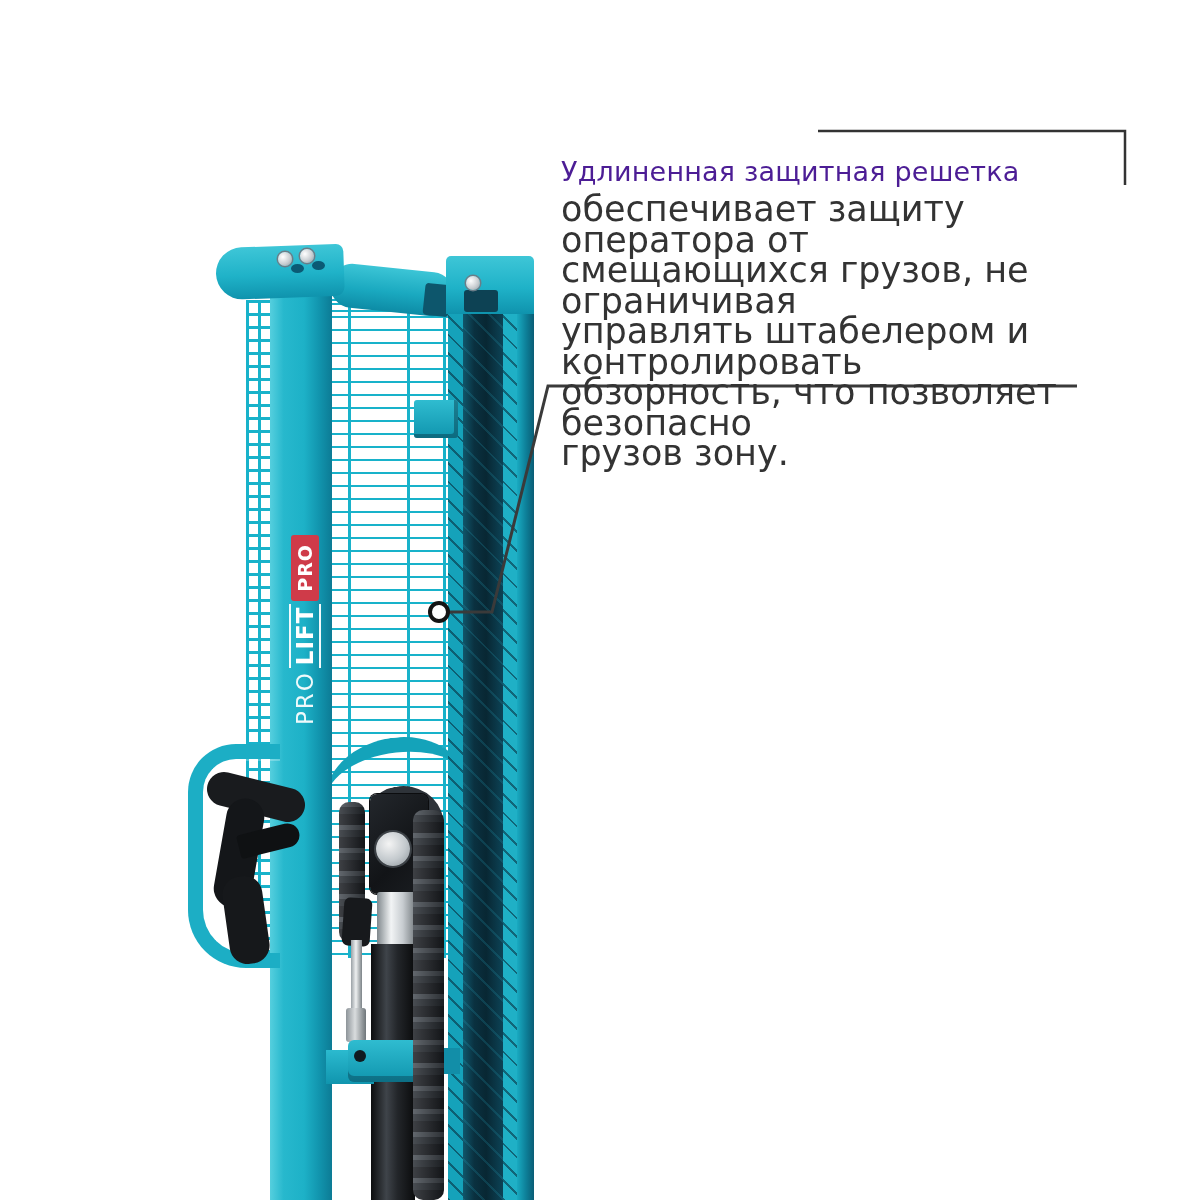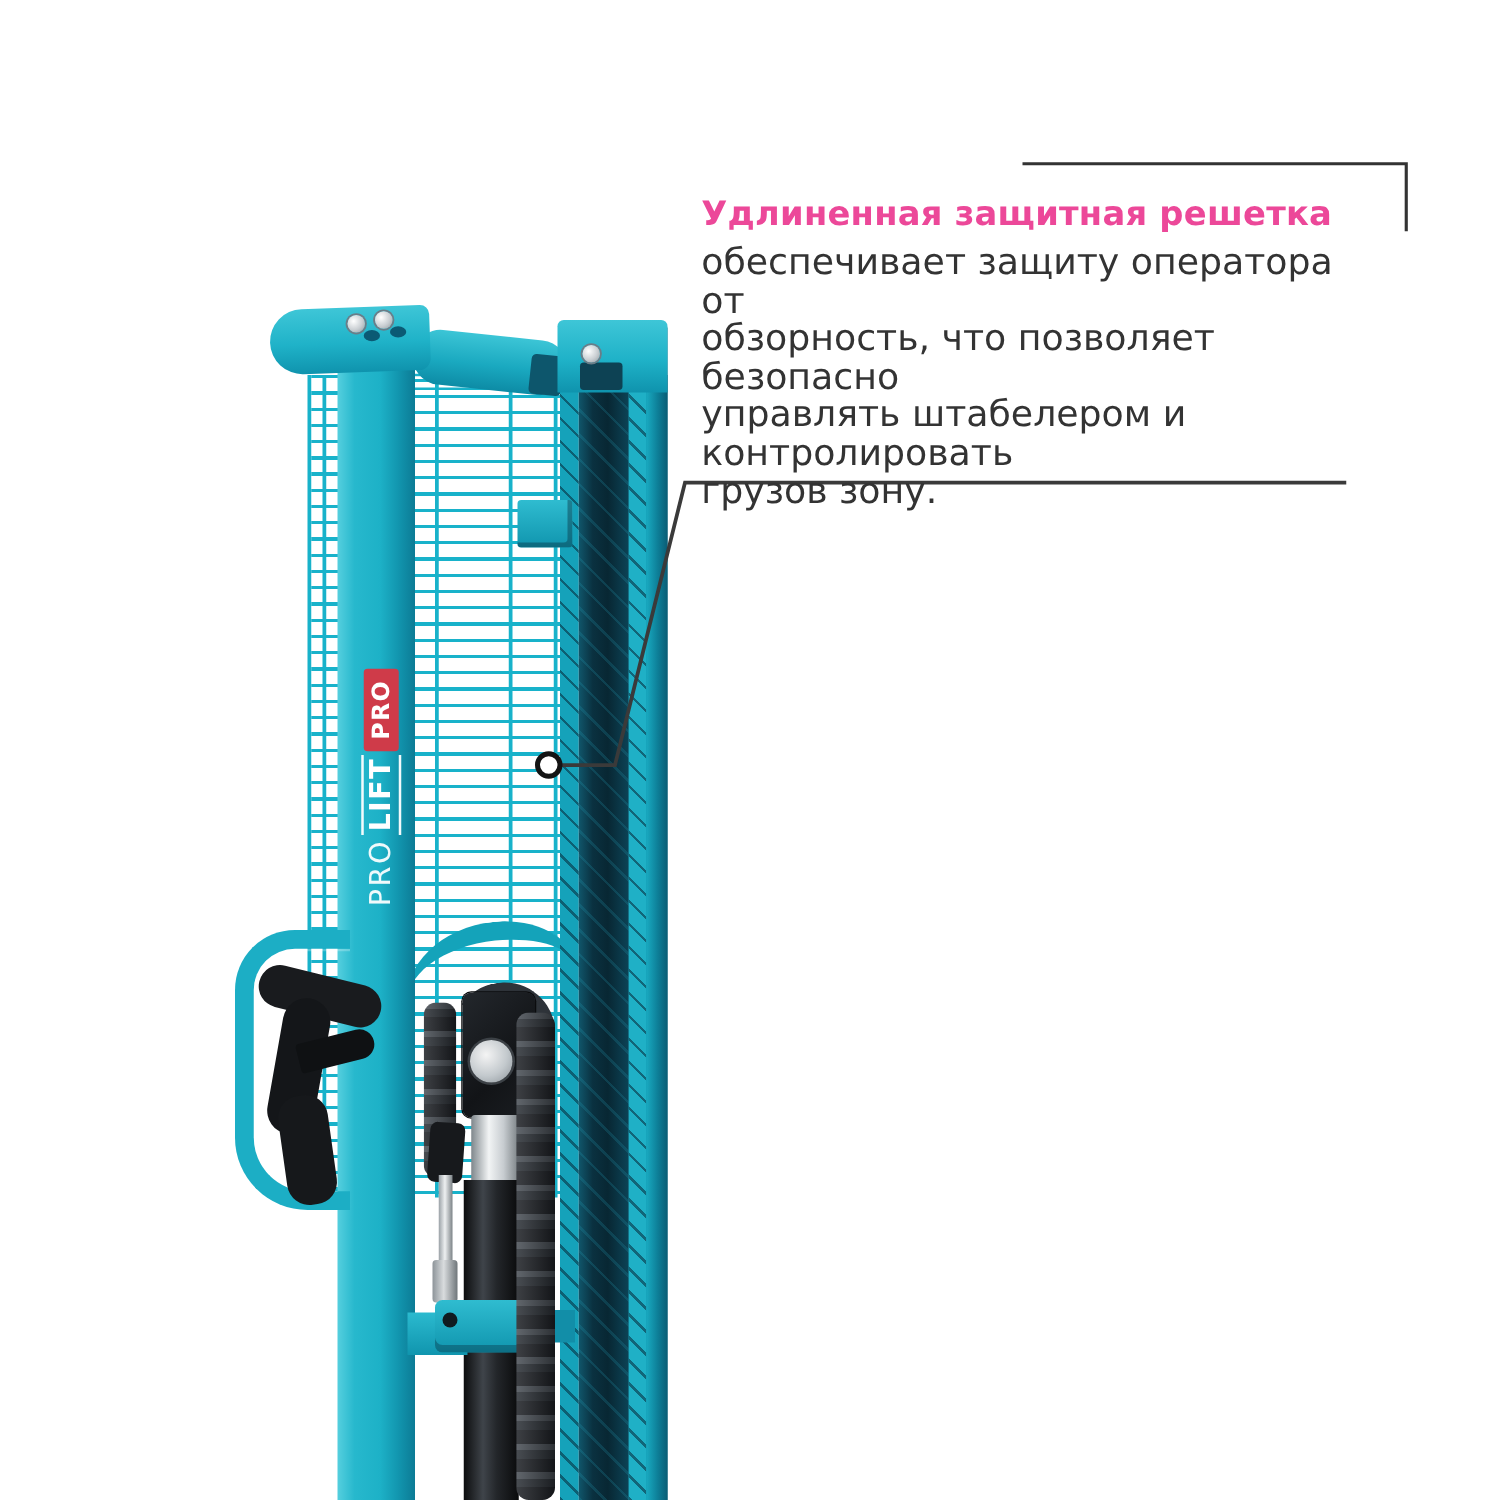--- a/index.html
+++ b/index.html
@@ -2,22 +2,22 @@
 <html><head>
 <meta charset="utf-8">
 <style>
   html,body{margin:0;padding:0;background:#ffffff;}
   #canvas{position:relative;width:1200px;height:1200px;background:#ffffff;overflow:hidden;
           font-family:"DejaVu Sans","Liberation Sans",sans-serif;}
   .abs{position:absolute;}
 
   
   .note{left:561px;top:156px;width:545px;}
-  .note-title{font-size:27px;font-weight:bold;color:#ec4899;margin-bottom:7px;letter-spacing:.2px;}
-  .note-line{font-size:29px;line-height:30.5px;color:#333333;}
+  .note-title{font-size:27px;font-weight:normal;color:#4c1d95;margin-bottom:7px;letter-spacing:.2px;}
+  .note-line{font-size:35px;line-height:30.5px;color:#333333;}
 
   
   .col-grad{background:linear-gradient(90deg,#55cfde 0%,#27b8cd 22%,#1db1c7 55%,#1296af 78%,#0c7b95 100%);}
   .cap-grad{background:linear-gradient(180deg,#3ec6d7 0%,#1fb2c8 55%,#0f93ad 100%);}
 
   
   .mesh-main{left:278px;top:303px;width:180px;height:655px;
     background:repeating-linear-gradient(180deg,#18b2ca 0 2.5px,rgba(255,255,255,0) 2.5px 13px);}
   .mesh-v{top:0;width:2.5px;height:100%;background:#18b2ca;}
   .mesh-topwire{left:278px;top:299px;width:180px;height:9px;border-top:2.5px solid #18b2ca;border-bottom:2.5px solid #18b2ca;}
@@ -182,18 +182,19 @@
 
   <svg class="abs callout-svg" viewBox="0 0 1200 1200" xmlns="http://www.w3.org/2000/svg">
     <polyline points="818,131 1125,131 1125,185" fill="none" stroke="#333333" stroke-width="2.5"></polyline>
     <polyline points="1077,386 548,386 492,612 449,612" fill="none" stroke="#3a3a3a" stroke-width="3"></polyline>
     <circle cx="439" cy="612" r="9" fill="#ffffff" stroke="#141414" stroke-width="4"></circle>
   </svg>
 
   <div class="abs note">
     <div class="note-title">Удлиненная защитная решетка</div>
     <div class="note-line">обеспечивает защиту оператора от</div>
+    <div class="note-line">смещающихся грузов, не ограничивая</div>
+    <div class="note-line">управлять штабелером и контролировать</div>
     <div class="note-line">обзорность, что позволяет безопасно</div>
-    <div class="note-line">управлять штабелером и контролировать</div>
     <div class="note-line">грузов зону.</div>
   </div>
 
 </div>
 
 </body></html>

